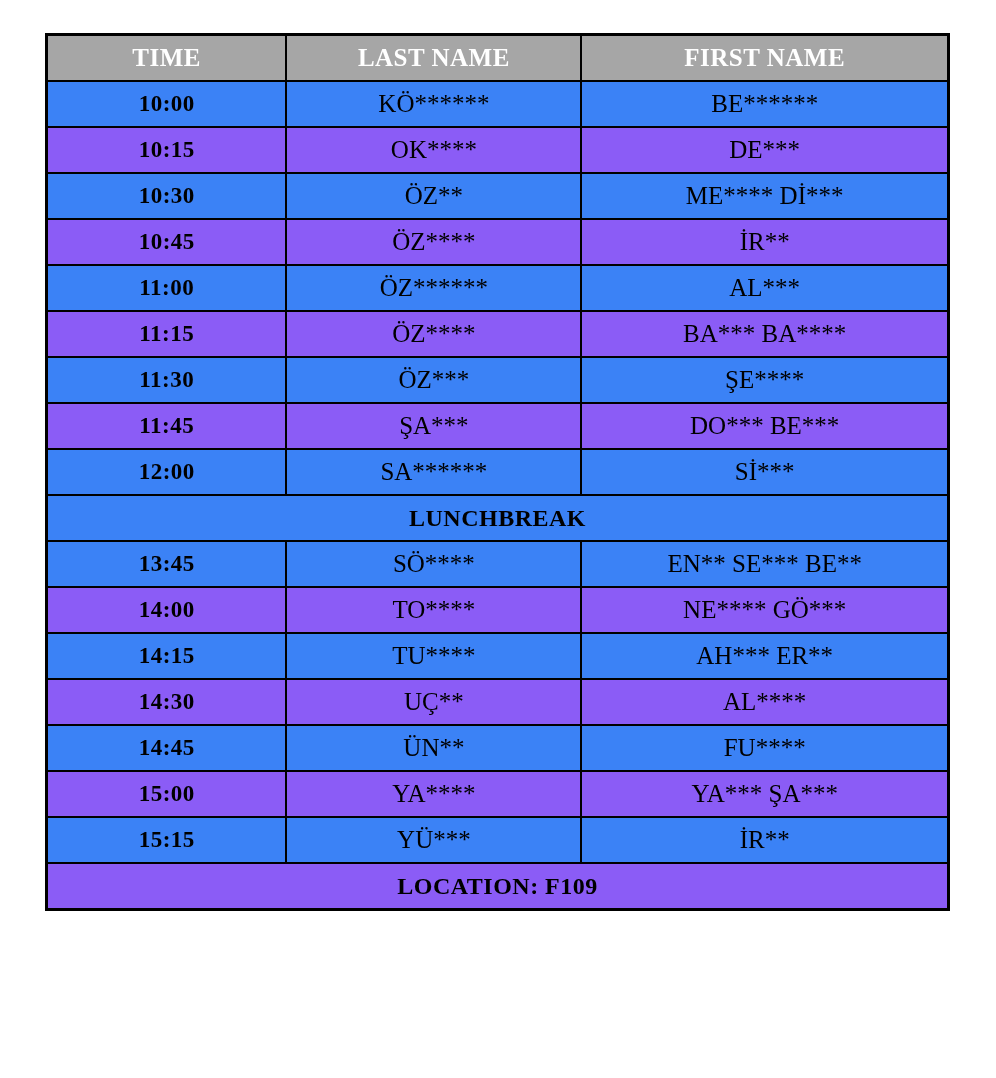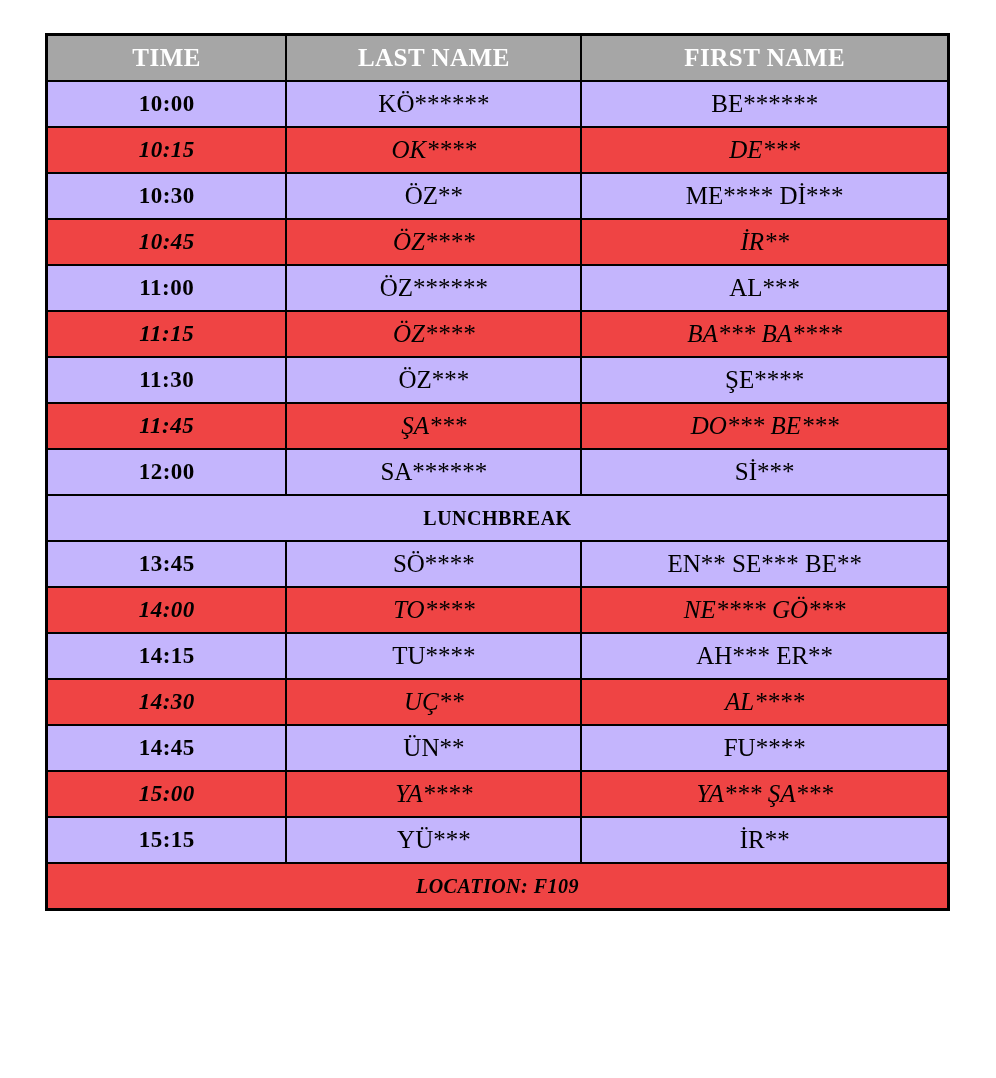--- a/index.html
+++ b/index.html
@@ -46,29 +46,28 @@
   }
   td.time {
     font-weight: bold;
     font-size: 23px;
     letter-spacing: 0.5px;
   }
   td.name {
     font-size: 25px;
   }
   tr.shaded td {
-    background: #c4b5fd;
+    background: #3b82f6;
   }
   tr.plain td {
-    background: #ef4444;
-    font-style: italic;
+    background: #8b5cf6;
   }
   td.span-cell {
     font-weight: bold;
-    font-size: 20px;
+    font-size: 24px;
     letter-spacing: 0.5px;
   }
 </style>
 </head>
 <body>
 
 <div class="page">
   <table class="schedule">
     <colgroup>
       <col class="c-time">

